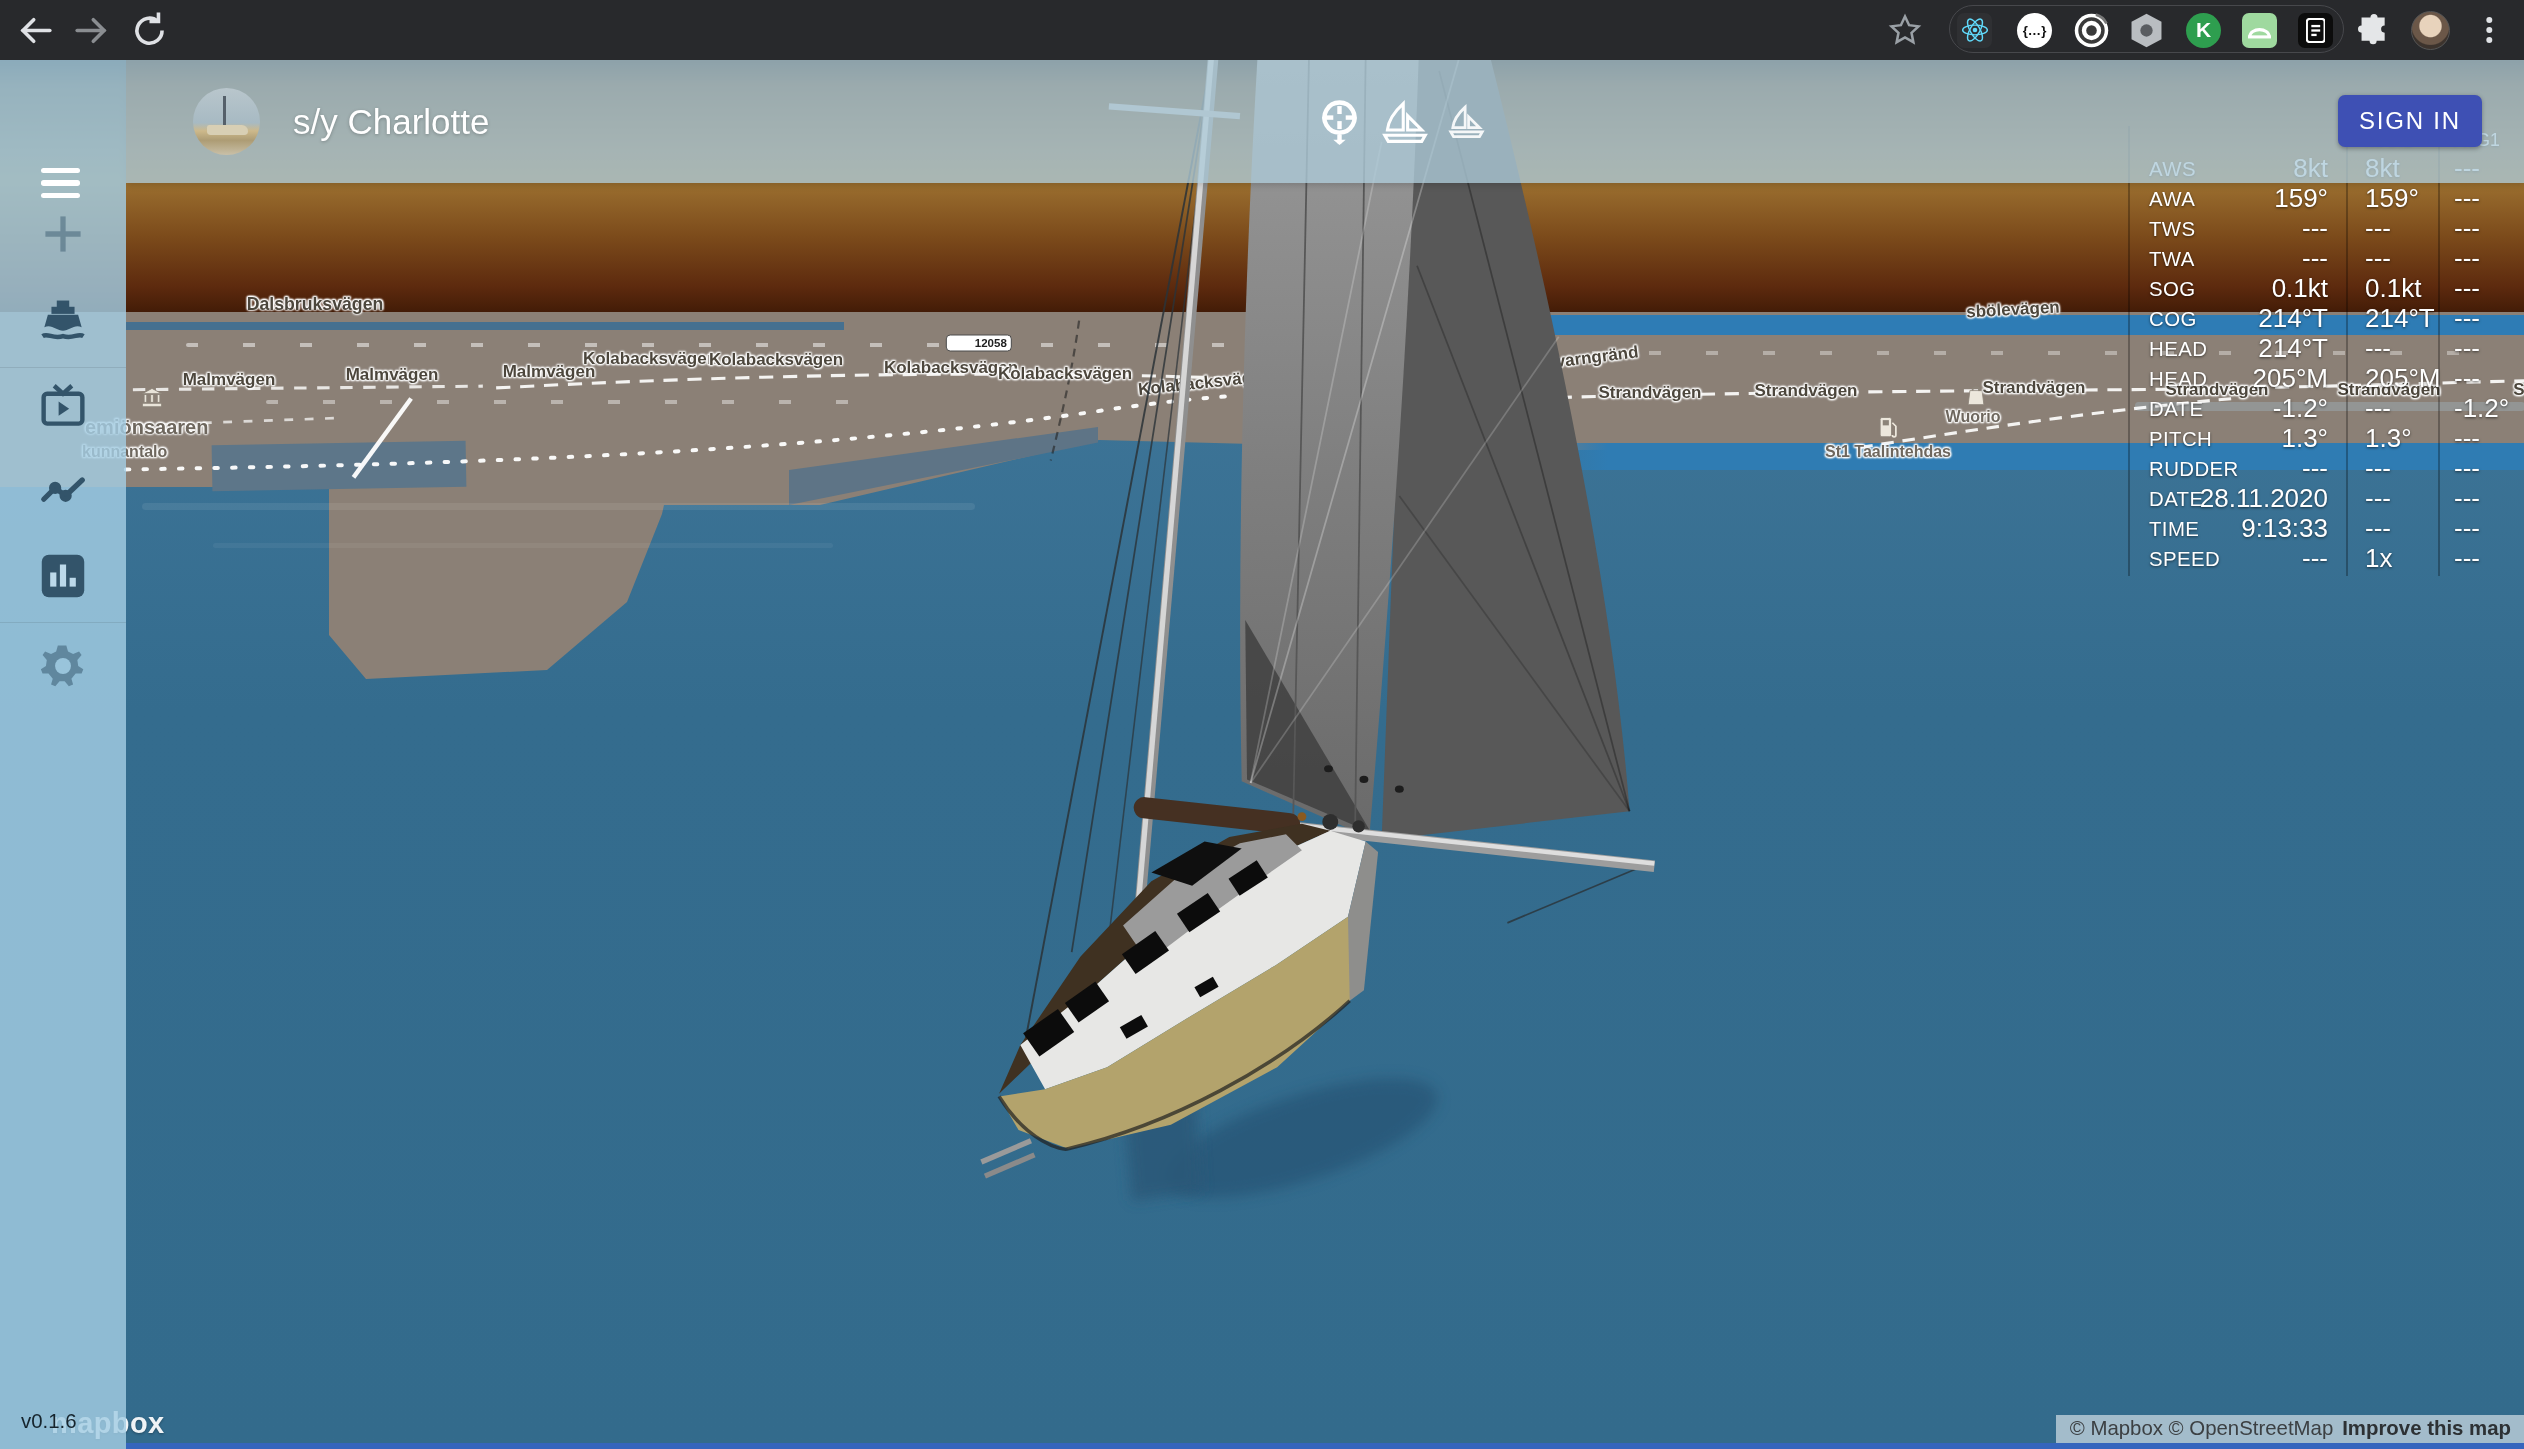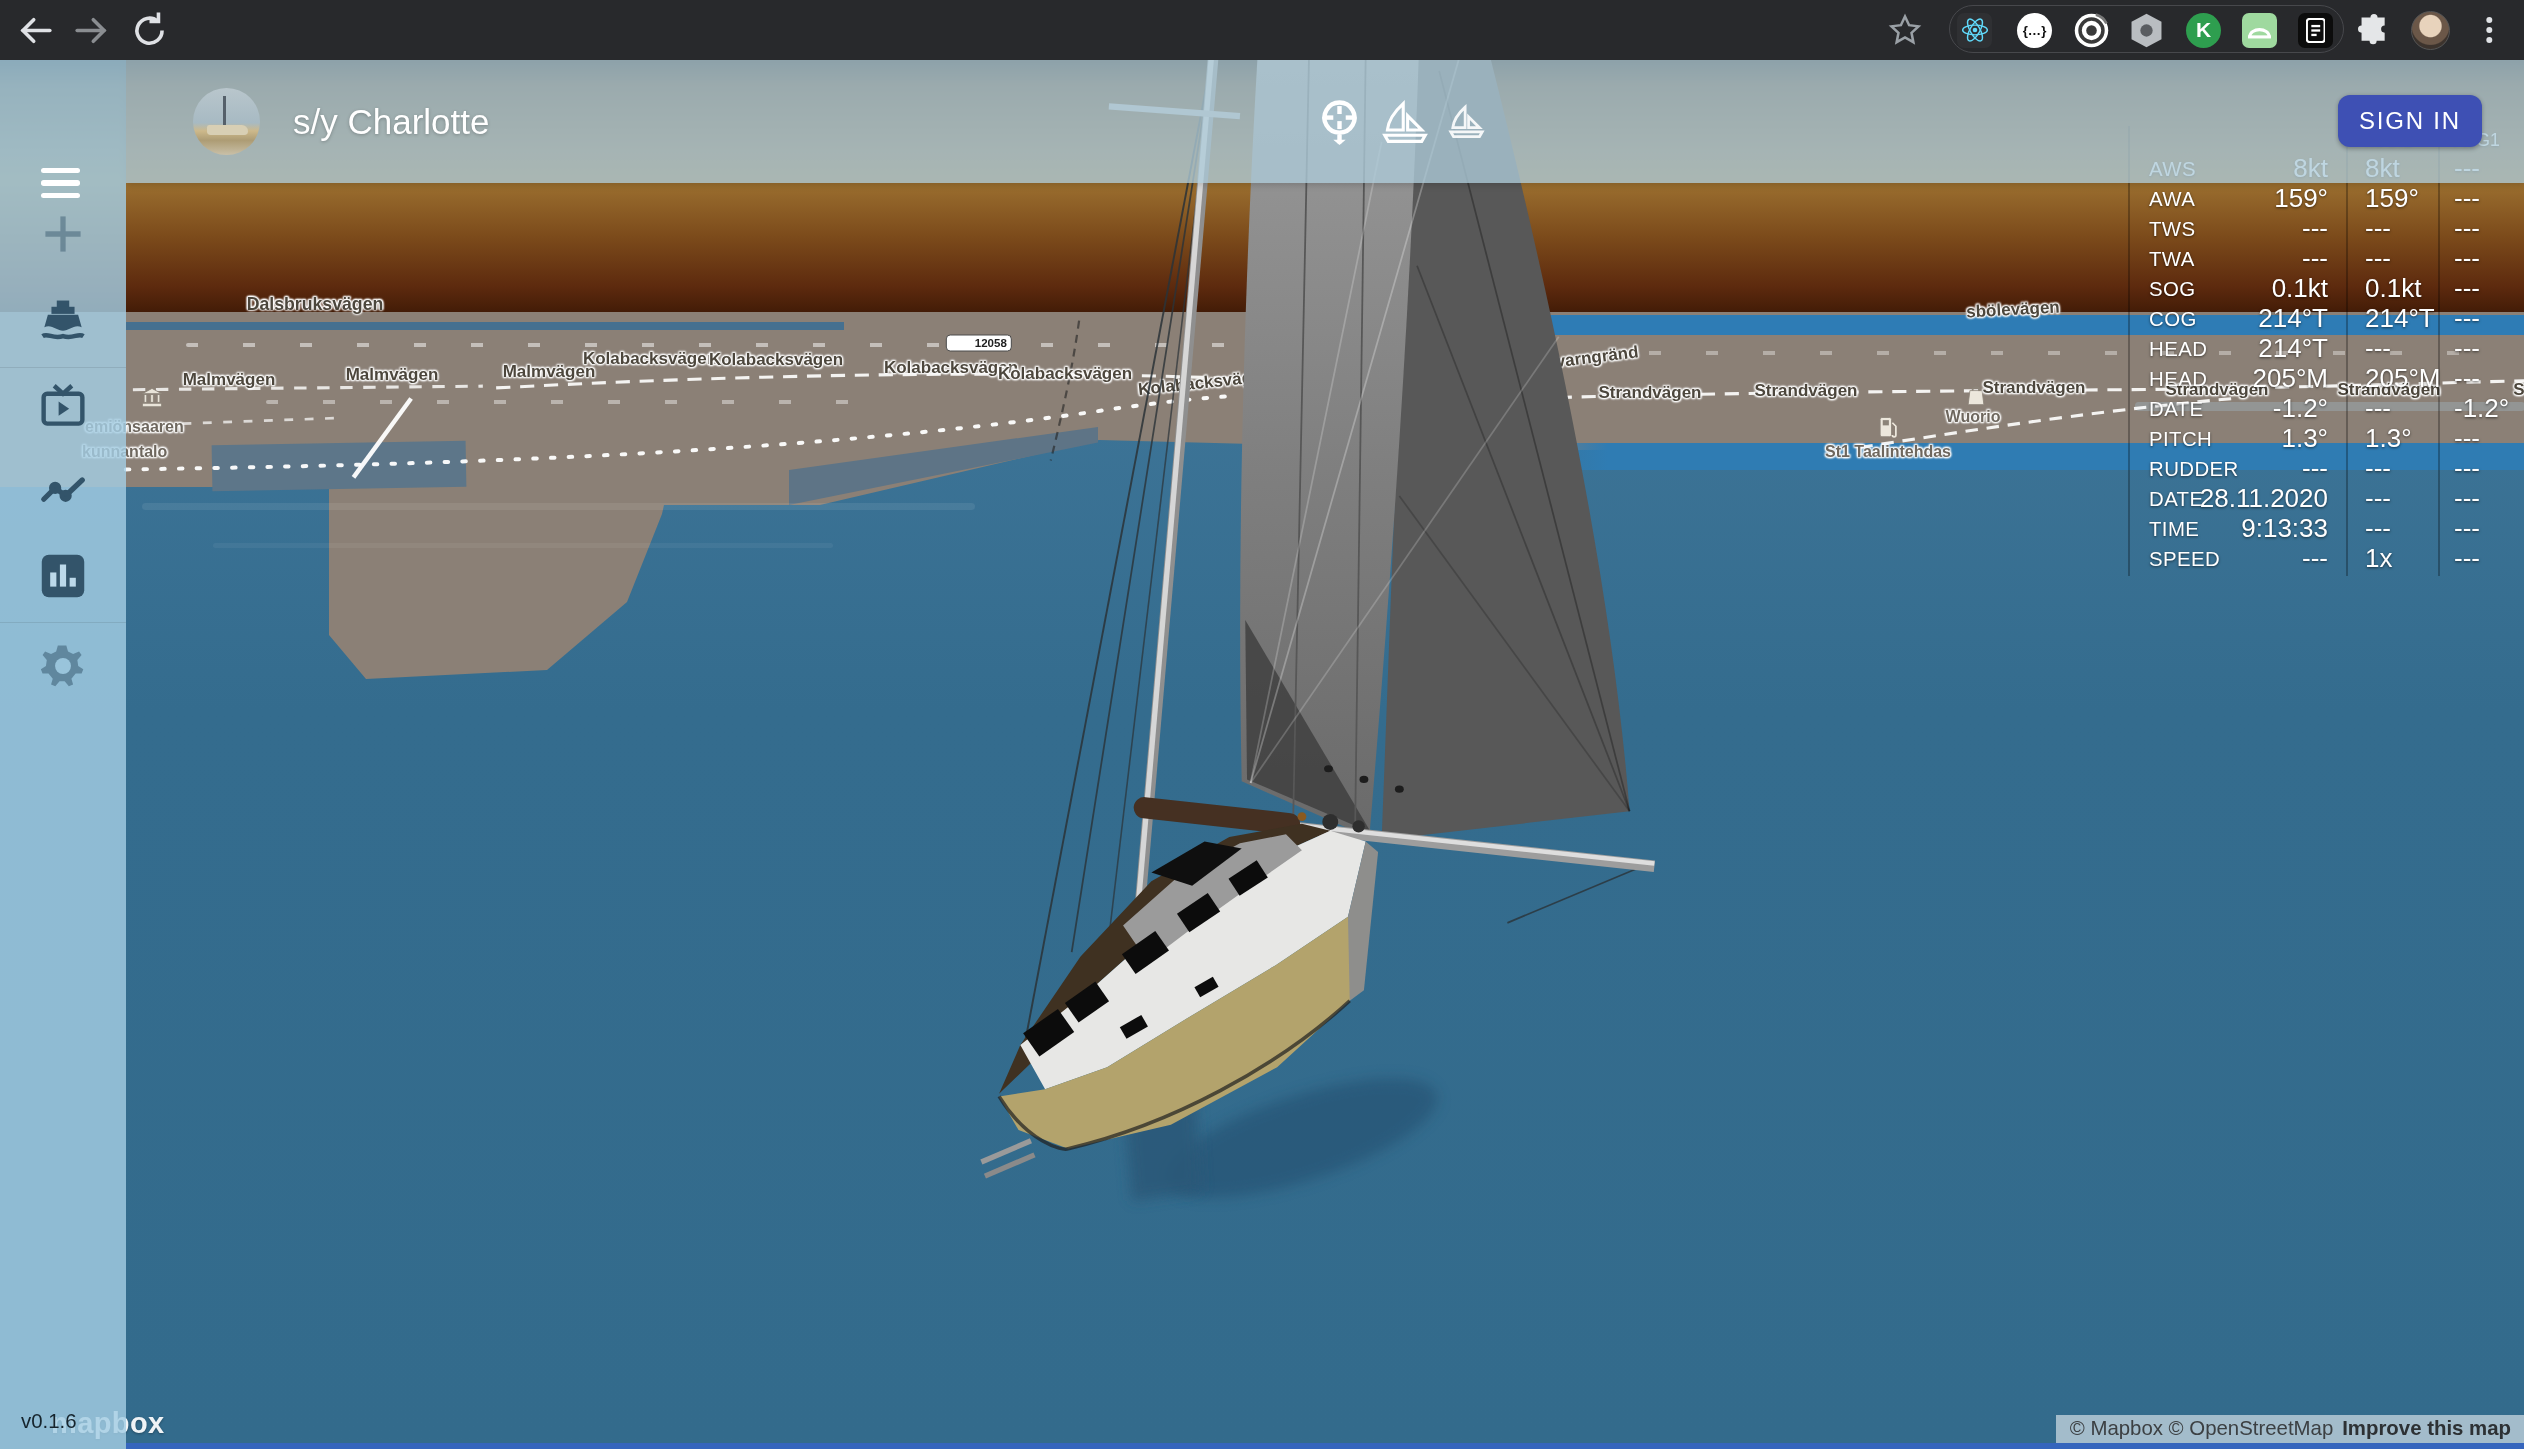--- a/index.html
+++ b/index.html
@@ -66,21 +66,21 @@
   .prow .pa { position:absolute; left:326px; font-size:26px; line-height:30px; }
 
   
   .appbar { position:absolute; left:126px; top:60px; width:2399px; height:123px; z-index:7;
     background:rgba(173,203,216,.78); box-shadow:0 1.8px 7px rgba(0,0,0,.18); display:flex; align-items:center; }
   .boat-avatar { position:absolute; left:67px; top:27.5px; width:67px; height:67px; border-radius:50%;
     background:linear-gradient(180deg,#aebdc4 0%,#9fb3bd 55%,#c9b астр#0 0); overflow:hidden; }
   .app-title { position:absolute; left:167px; top:0; height:123px; display:flex; align-items:center;
     color:#fff; font-size:35px; font-weight:500; text-shadow:0 0.9px 3.5px rgba(0,0,0,.25); }
   .hdr-icons { position:absolute; left:1192px; top:0; height:123px; display:flex; align-items:center; gap:19.5px; }
-  .signin { position:absolute; right:43px; top:35px; width:144px; height:52px; background:#3e50b4; border:none; border-radius:12px;
+  .signin { position:absolute; right:43px; top:35px; width:144px; height:52px; background:#3e50b4; border:none; border-radius:7px;
     color:#fff; font-size:24px; font-weight:500; letter-spacing:1.8px; font-family:"Liberation Sans",sans-serif; box-shadow:0 1.8px 4.4px rgba(0,0,0,.3); }
   .sidebar { position:absolute; left:0; top:60px; width:126px; height:1389px; z-index:8; background:rgba(163,205,227,.82); }
   .sb-ico { position:absolute; left:0; width:126px; display:flex; justify-content:center; color:#33546a; }
   .sb-div { position:absolute; left:0; width:126px; border-top:1.8px solid rgba(0,0,0,.09); }
   .hamburger { position:absolute; left:41px; top:108px; width:39px; height:30px; display:flex; flex-direction:column; justify-content:space-between; }
   .hamburger div { height:5.3px; border-radius:2.7px; background:#fff; }
   .version { position:absolute; left:21px; bottom:16px; z-index:9; font-size:20.4px; color:#16242d; }
 </style>
 </head>
 <body>
@@ -147,21 +147,21 @@
         <span class="map-label " style="left: 1065px; top: 314px; font-size: 17px;">Kolabacksvägen</span>
         <span class="map-label " style="left: 1205px; top: 323px; font-size: 17px; transform: translate(-50%, -50%) rotate(-6deg);">Kolabacksvägen</span>
         <span class="map-label " style="left: 1591px; top: 298px; font-size: 17px; transform: translate(-50%, -50%) rotate(-7deg);">Kvarngränd</span>
         <span class="map-label " style="left: 2013px; top: 250px; font-size: 17px; transform: translate(-50%, -50%) rotate(-3deg);">sbölevägen</span>
         <span class="map-label " style="left: 1650px; top: 333px; font-size: 17px;">Strandvägen</span>
         <span class="map-label " style="left: 1806px; top: 331px; font-size: 17px;">Strandvägen</span>
         <span class="map-label " style="left: 2034px; top: 328px; font-size: 17px;">Strandvägen</span>
         <span class="map-label " style="left: 2217px; top: 330px; font-size: 17px;">Strandvägen</span>
         <span class="map-label " style="left: 2389px; top: 330px; font-size: 17px;">Strandvägen</span>
         <span class="map-label " style="left: 2519px; top: 330px; font-size: 17px;">S</span>
-        <span class="map-label poi-left" style="left: 85px; top: 367px; font-size: 16px;">emiönsaaren</span>
+        <span class="map-label poi-left" style="left: 85px; top: 367px; font-size: 20px;">emiönsaaren</span>
         <span class="map-label poi-left" style="left: 82px; top: 392px; font-size: 16px;">kunnantalo</span>
         <span class="map-label poi" style="left: 1973px; top: 357px; font-size: 16px;">Wuorio</span>
         <span class="map-label poi" style="left: 1888px; top: 392px; font-size: 16px;">St1 Taalintehdas</span>
       </div>
     <div class="shield" style="left:979px; top:283px;padding-left:28px;">12058</div>
 
     <svg class="boat-svg" style="left:930px; top:-7px;" width="797" height="1258" viewBox="1050 60 900 1420">
       <defs>
         <linearGradient id="sailg" x1="0" y1="0" x2="0" y2="1">
           <stop offset="0" stop-color="#9a9a9a"></stop>

